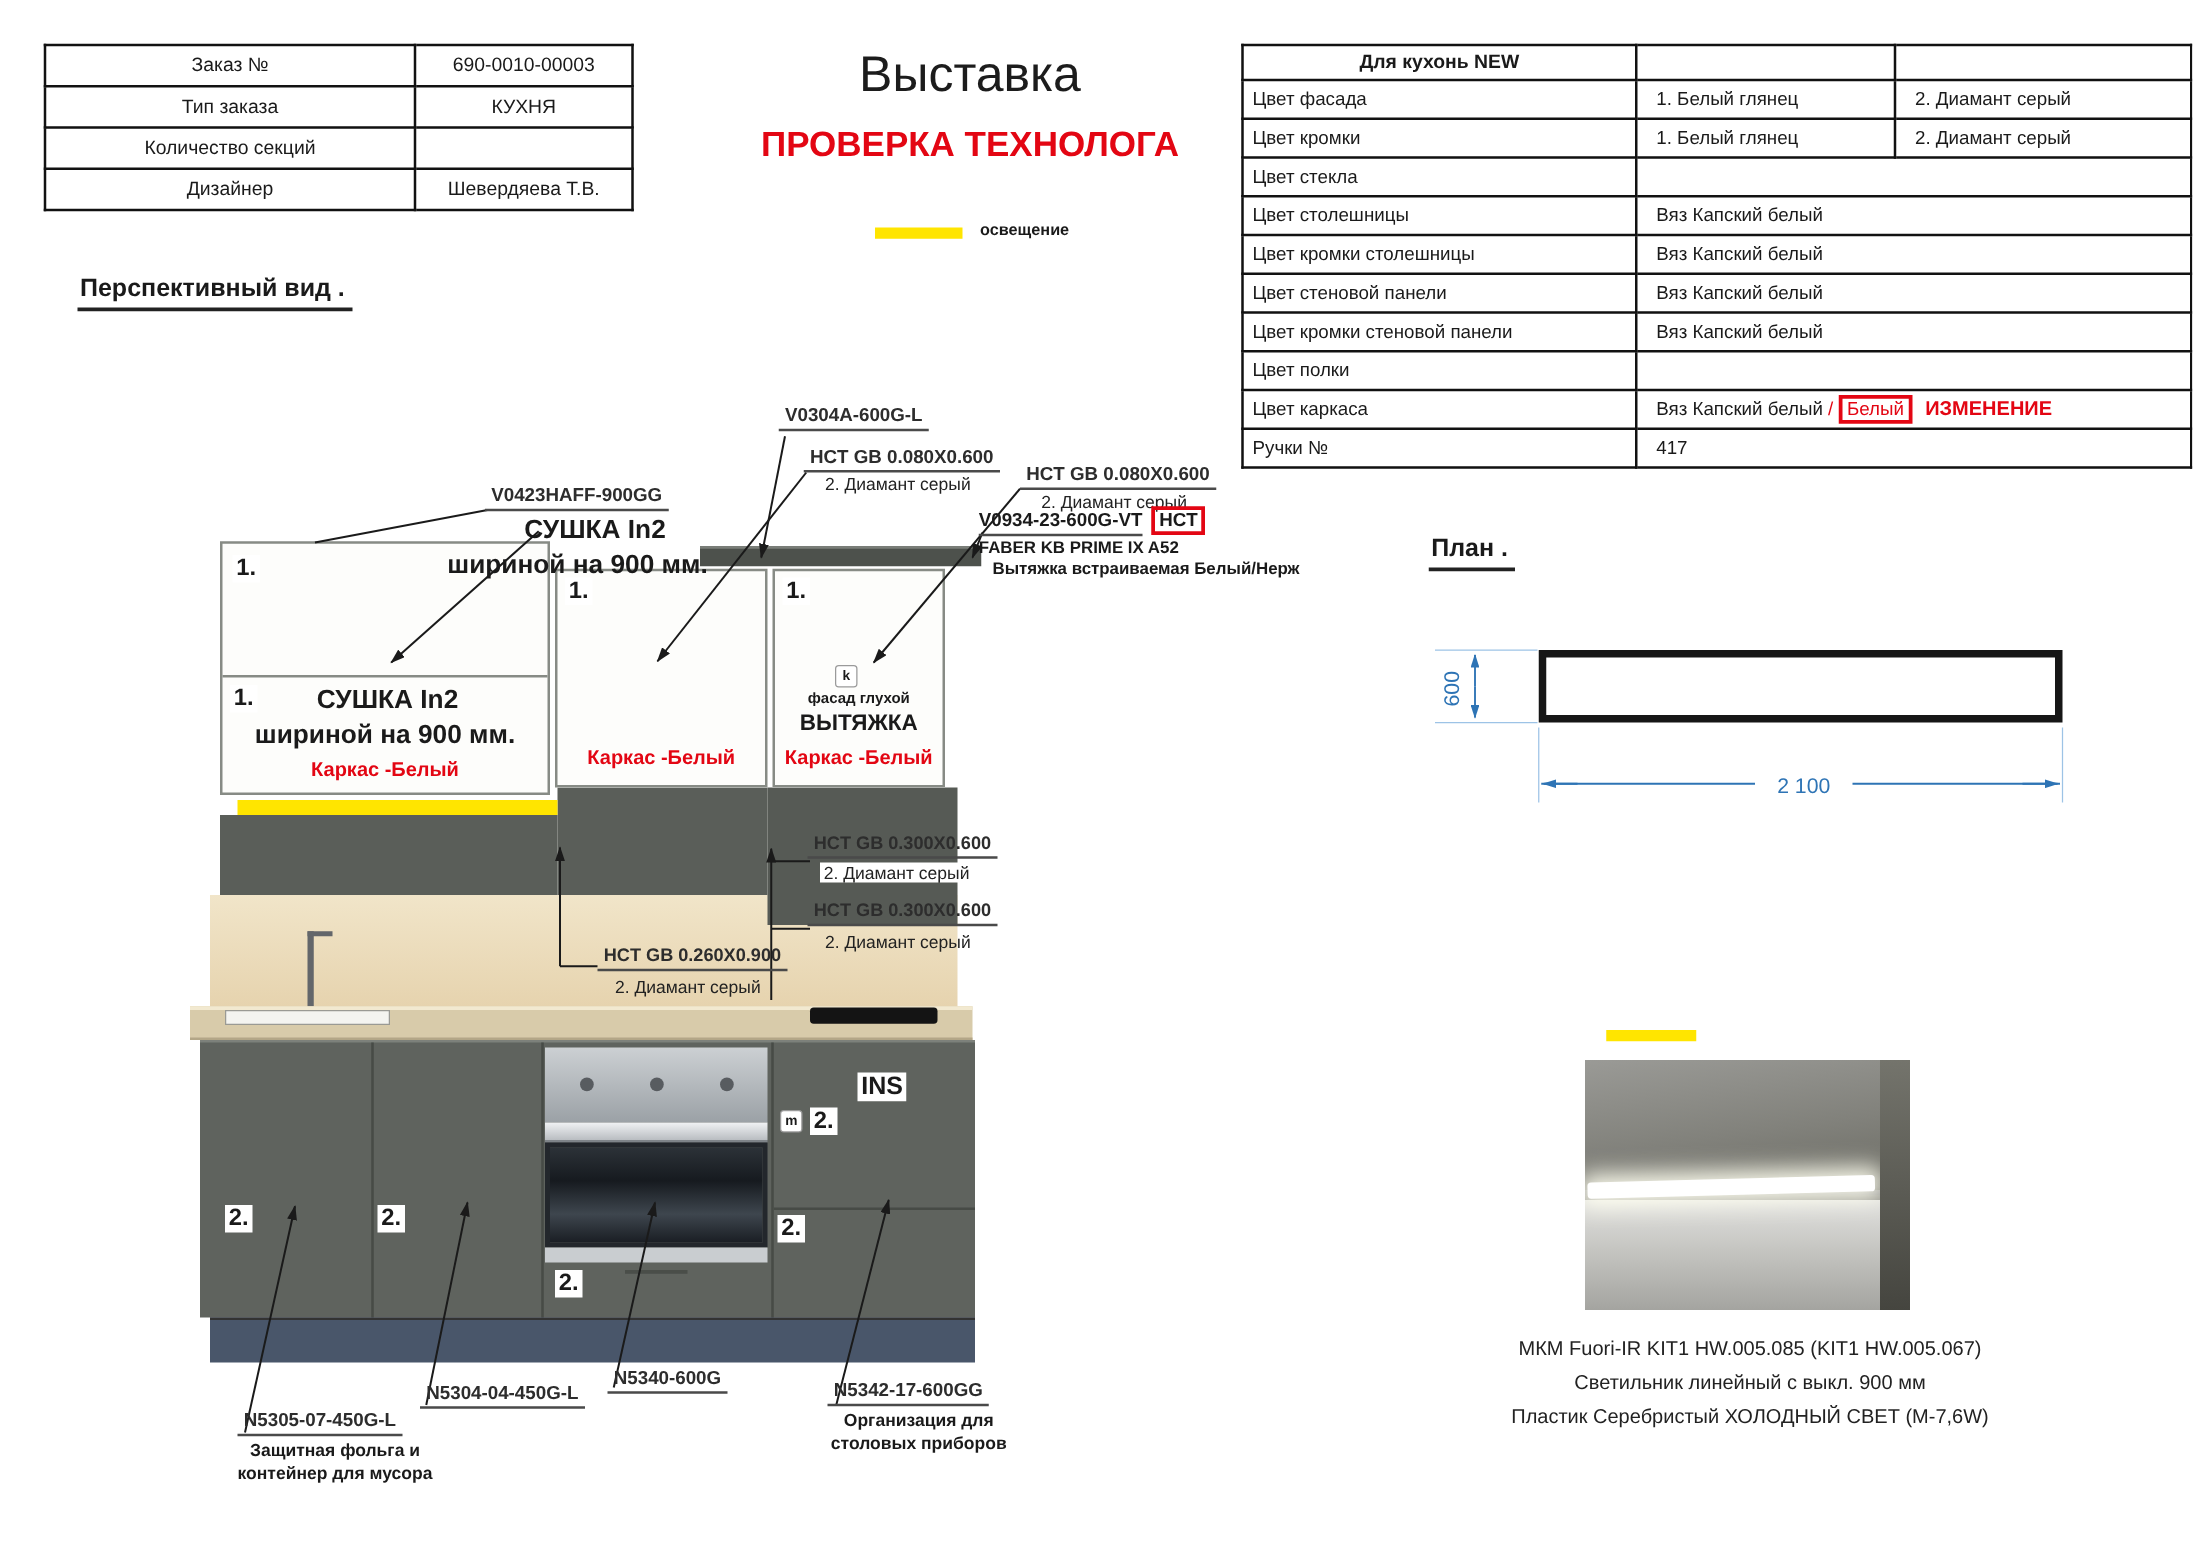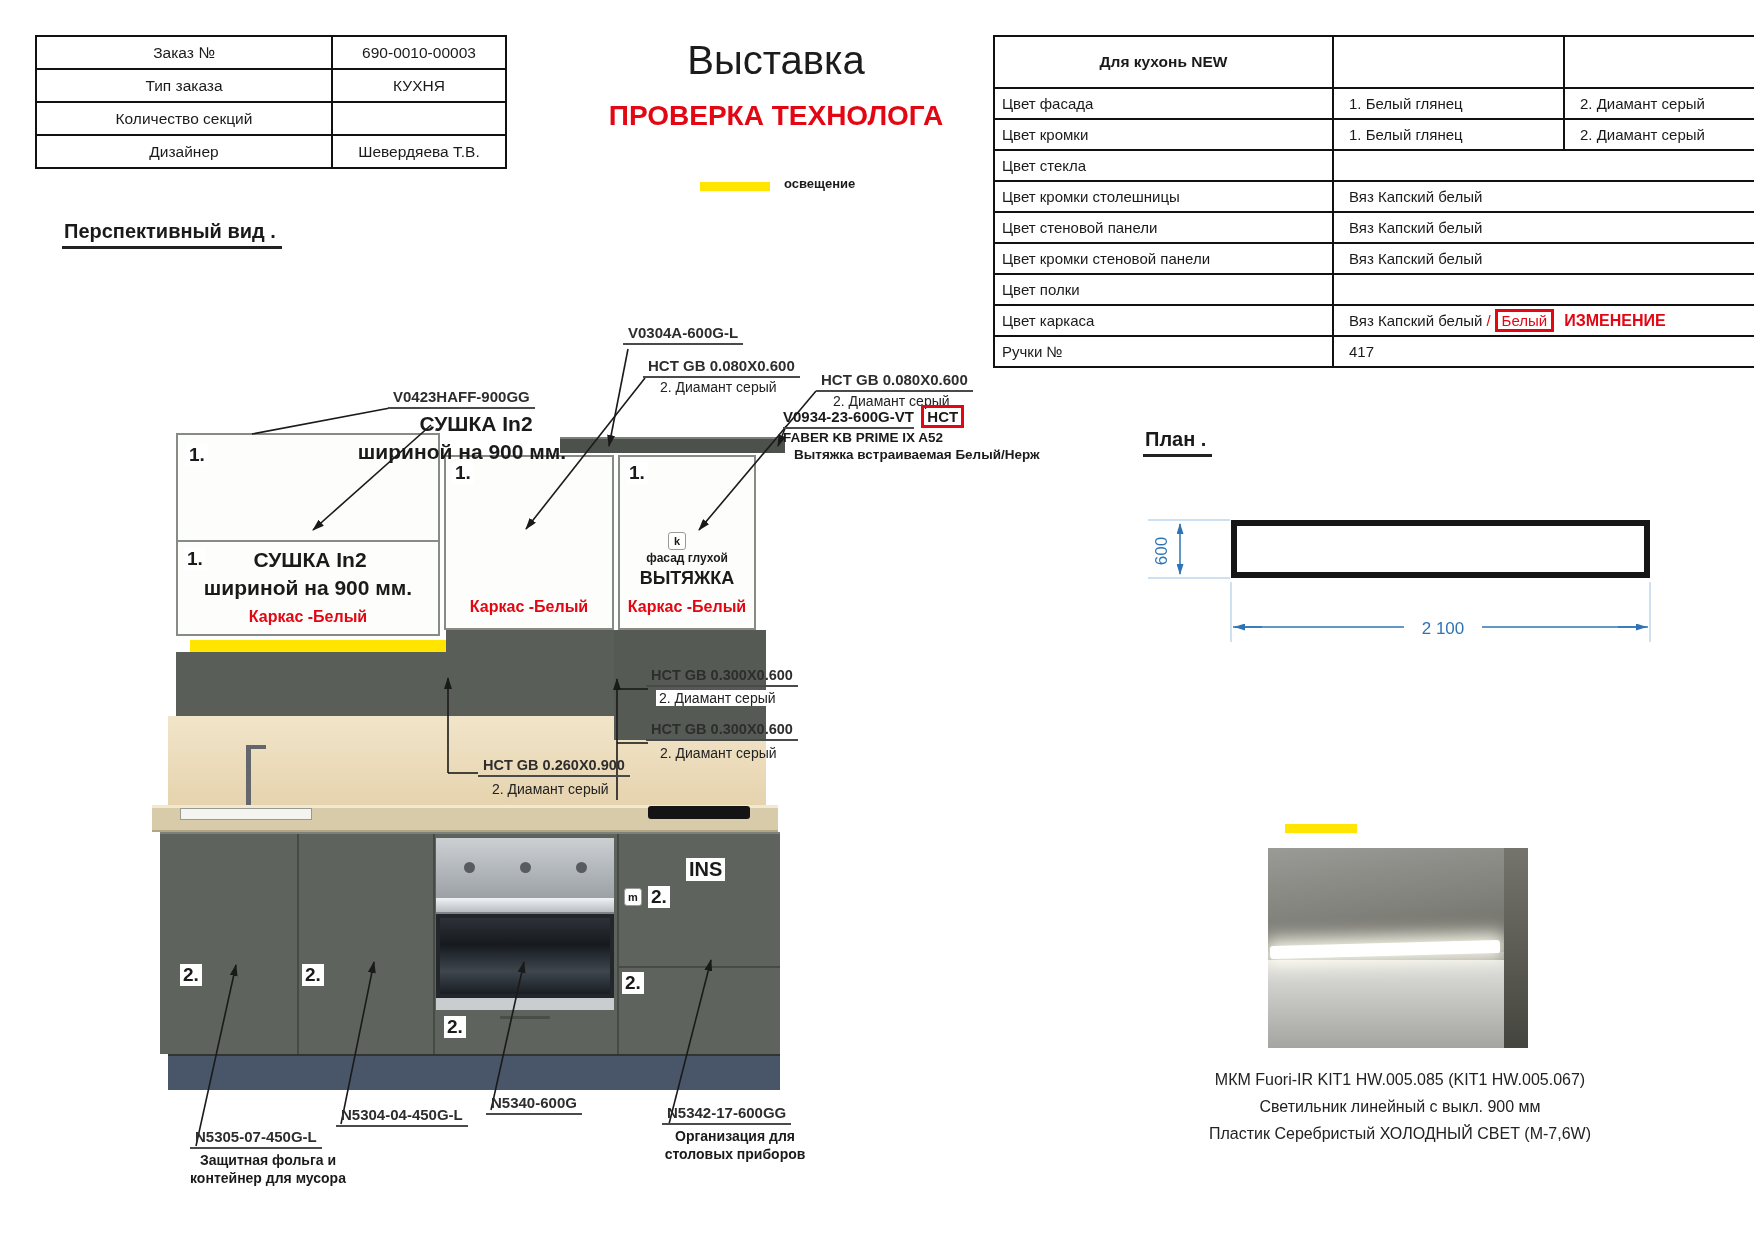--- a/index.html
+++ b/index.html
@@ -6,21 +6,21 @@
   .page{position:relative;width:1754px;height:1241px;background:#ffffff;overflow:hidden;
         font-family:"Liberation Sans", sans-serif;color:#1a1a1a;}
   .abs{position:absolute;}
   
   table{border-collapse:collapse;table-layout:fixed;}
   .order-table{position:absolute;left:35px;top:35px;width:472px;}
   .order-table td{border:2px solid #111;height:31px;font-size:15.5px;text-align:center;vertical-align:middle;padding:0 4px;}
   .order-table td.lbl{font-weight:normal;}
   .spec-table{position:absolute;left:993px;top:35px;width:753px;}
   .spec-table td{border:2px solid #111;height:29px;font-size:15px;vertical-align:middle;padding:0 0 0 7px;}
-  .spec-table tr.hdr td{height:26px;font-weight:bold;font-size:15.5px;text-align:center;padding:12px;}
+  .spec-table tr.hdr td{height:26px;font-weight:bold;font-size:15.5px;text-align:center;padding:0;}
   .spec-table td.val{padding-left:15px;}
   .red-box{display:inline-block;border:3px solid #e30613;color:#e30613;padding:0 4px;margin:0 4px;font-size:15px;}
   .red-slash{color:#e30613;margin-left:4px;}
   .change-note{color:#e30613;font-weight:bold;font-size:16px;margin-left:6px;}
   .circle{display:inline-block;border:2px solid #111;border-radius:50%;padding:1px 4px;margin:0 2px;}
   
   .main-title{position:absolute;left:556px;top:38px;width:440px;text-align:center;font-size:40px;color:#1c1c1c;}
   .subtitle{position:absolute;left:536px;top:100px;width:480px;text-align:center;font-size:28px;font-weight:bold;color:#e30613;}
   .legend-swatch{position:absolute;left:700px;top:182px;width:70px;height:9px;background:#ffe500;}
   .legend-label{position:absolute;left:784px;top:176px;font-size:13px;font-weight:bold;}
@@ -97,20 +97,24 @@
       <td class="val">2. Диамант серый</td>
     </tr>
     <tr>
       <td>Цвет кромки</td>
       <td class="val">1. Белый глянец</td>
       <td class="val">2. Диамант серый</td>
     </tr>
     <tr>
       <td>Цвет стекла</td>
       <td class="val" colspan="2"></td>
+    </tr>
+    <tr>
+      <td>Цвет столешницы</td>
+      <td class="val" colspan="2">Вяз Капский белый</td>
     </tr>
     <tr>
       <td>Цвет кромки столешницы</td>
       <td class="val" colspan="2">Вяз Капский белый</td>
     </tr>
     <tr>
       <td>Цвет стеновой панели</td>
       <td class="val" colspan="2">Вяз Капский белый</td>
     </tr>
     <tr>

